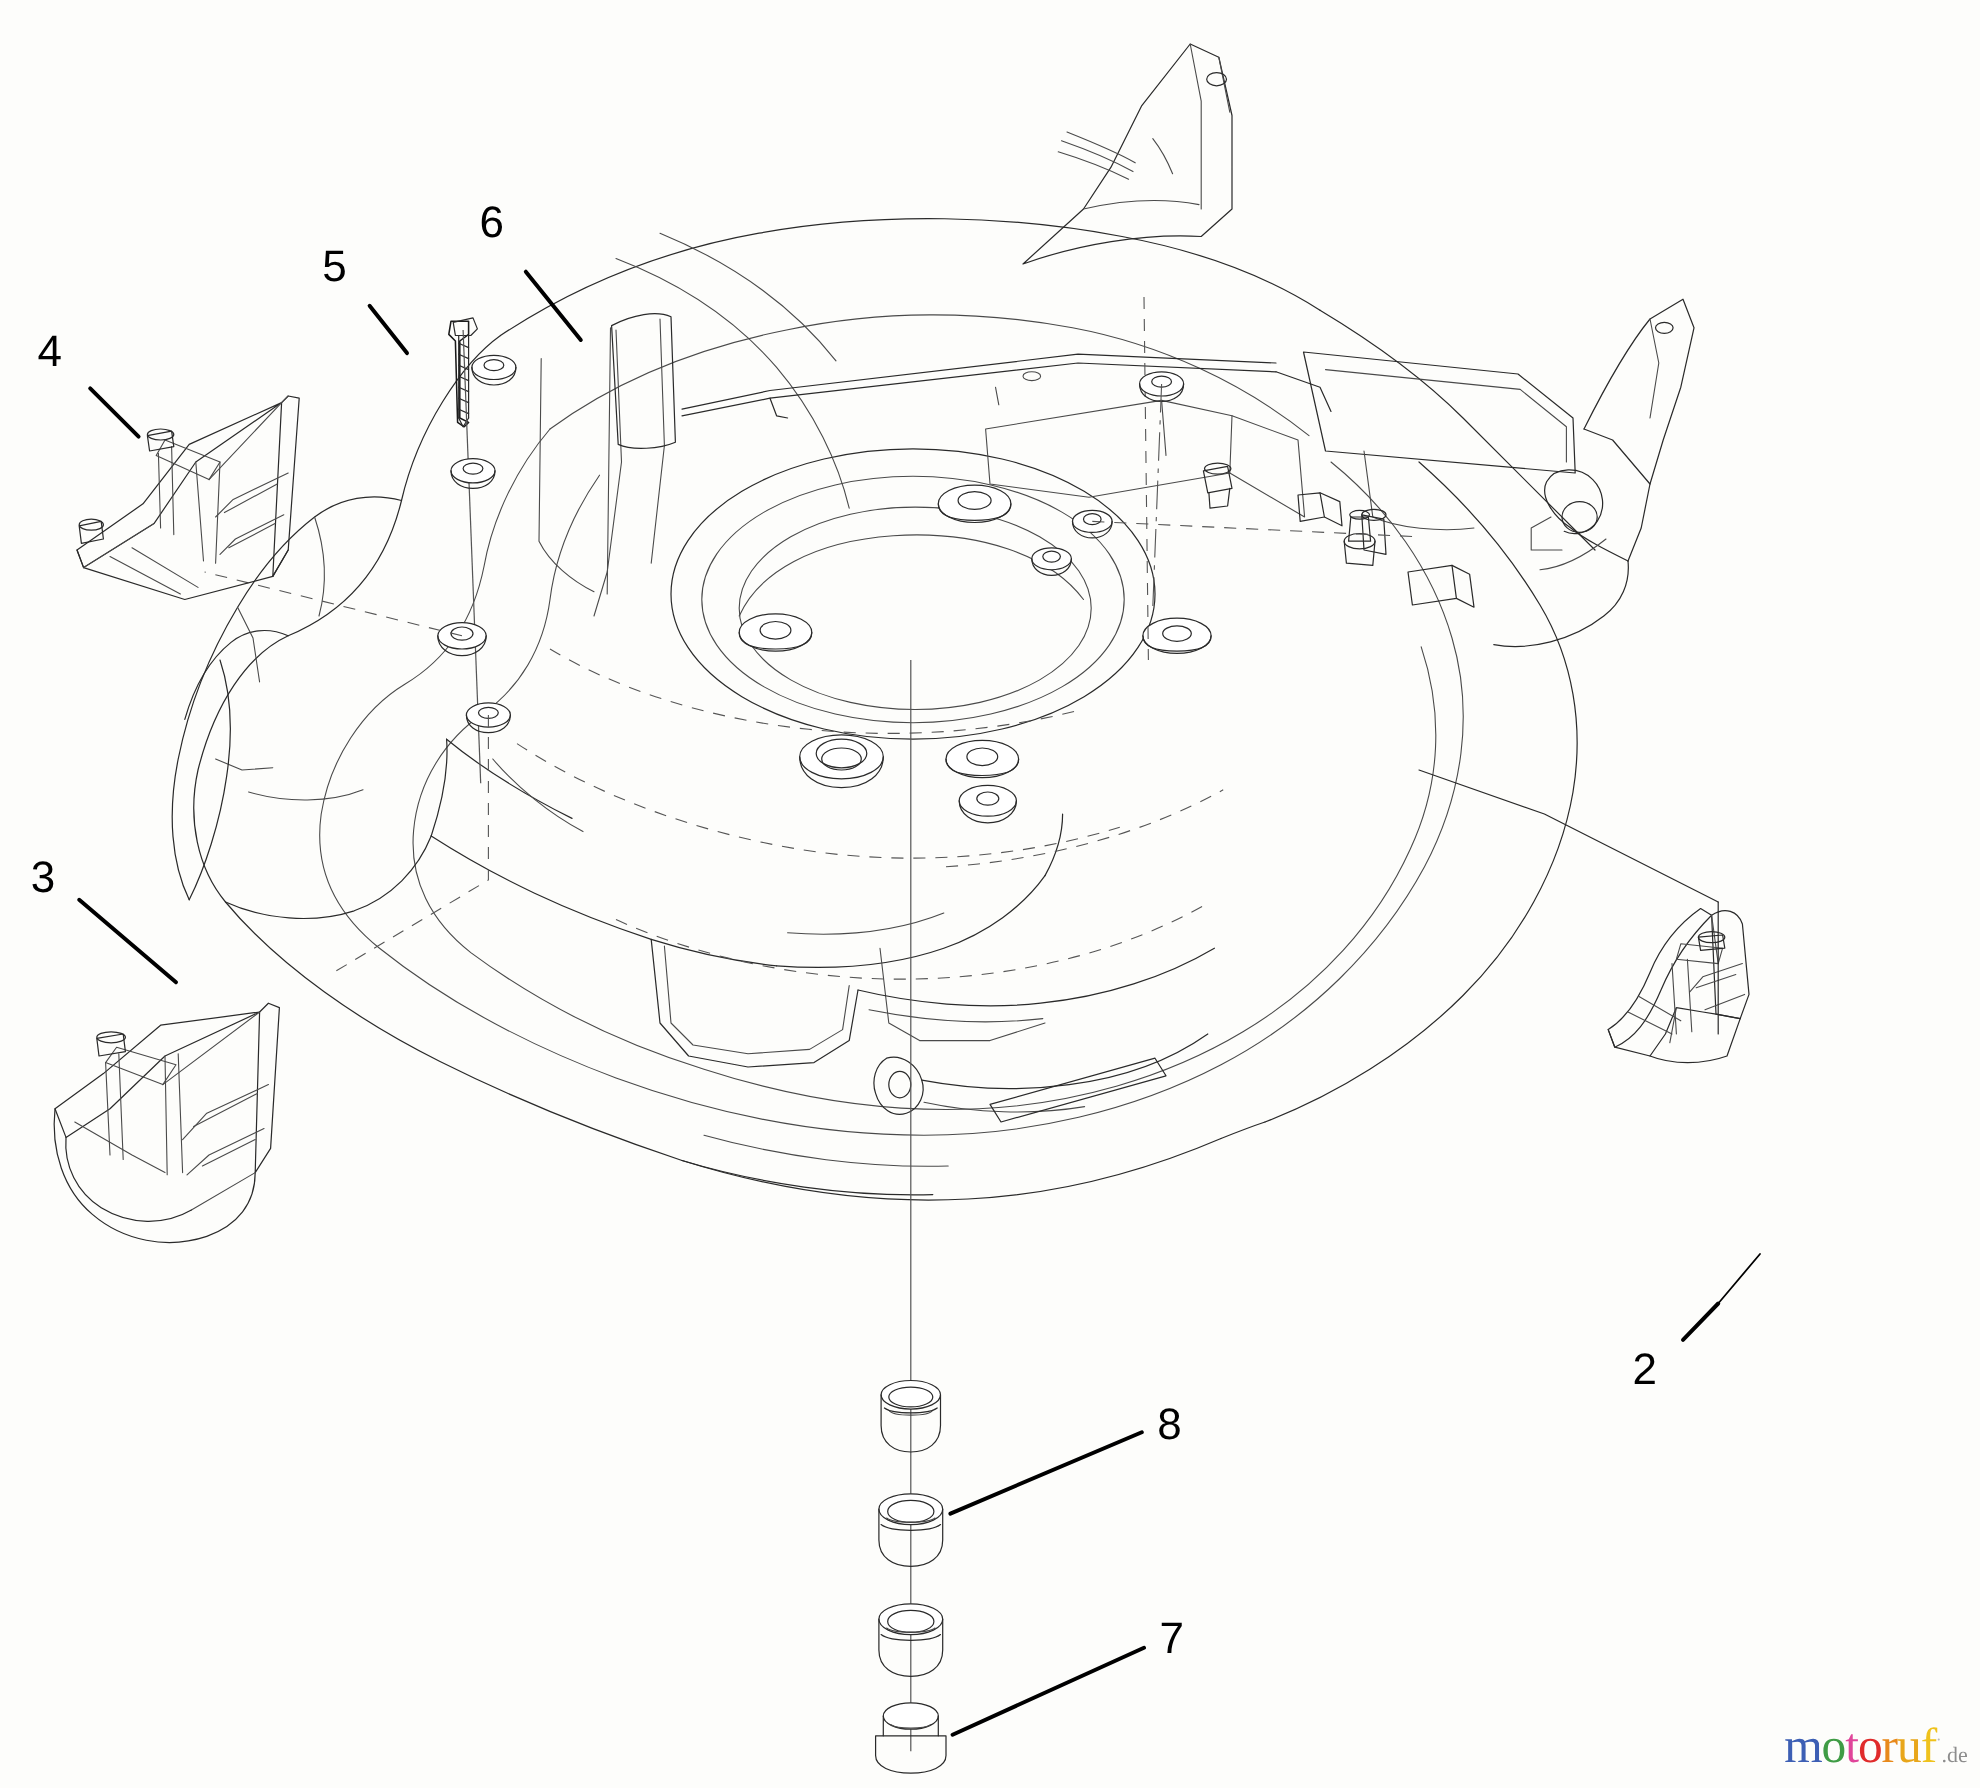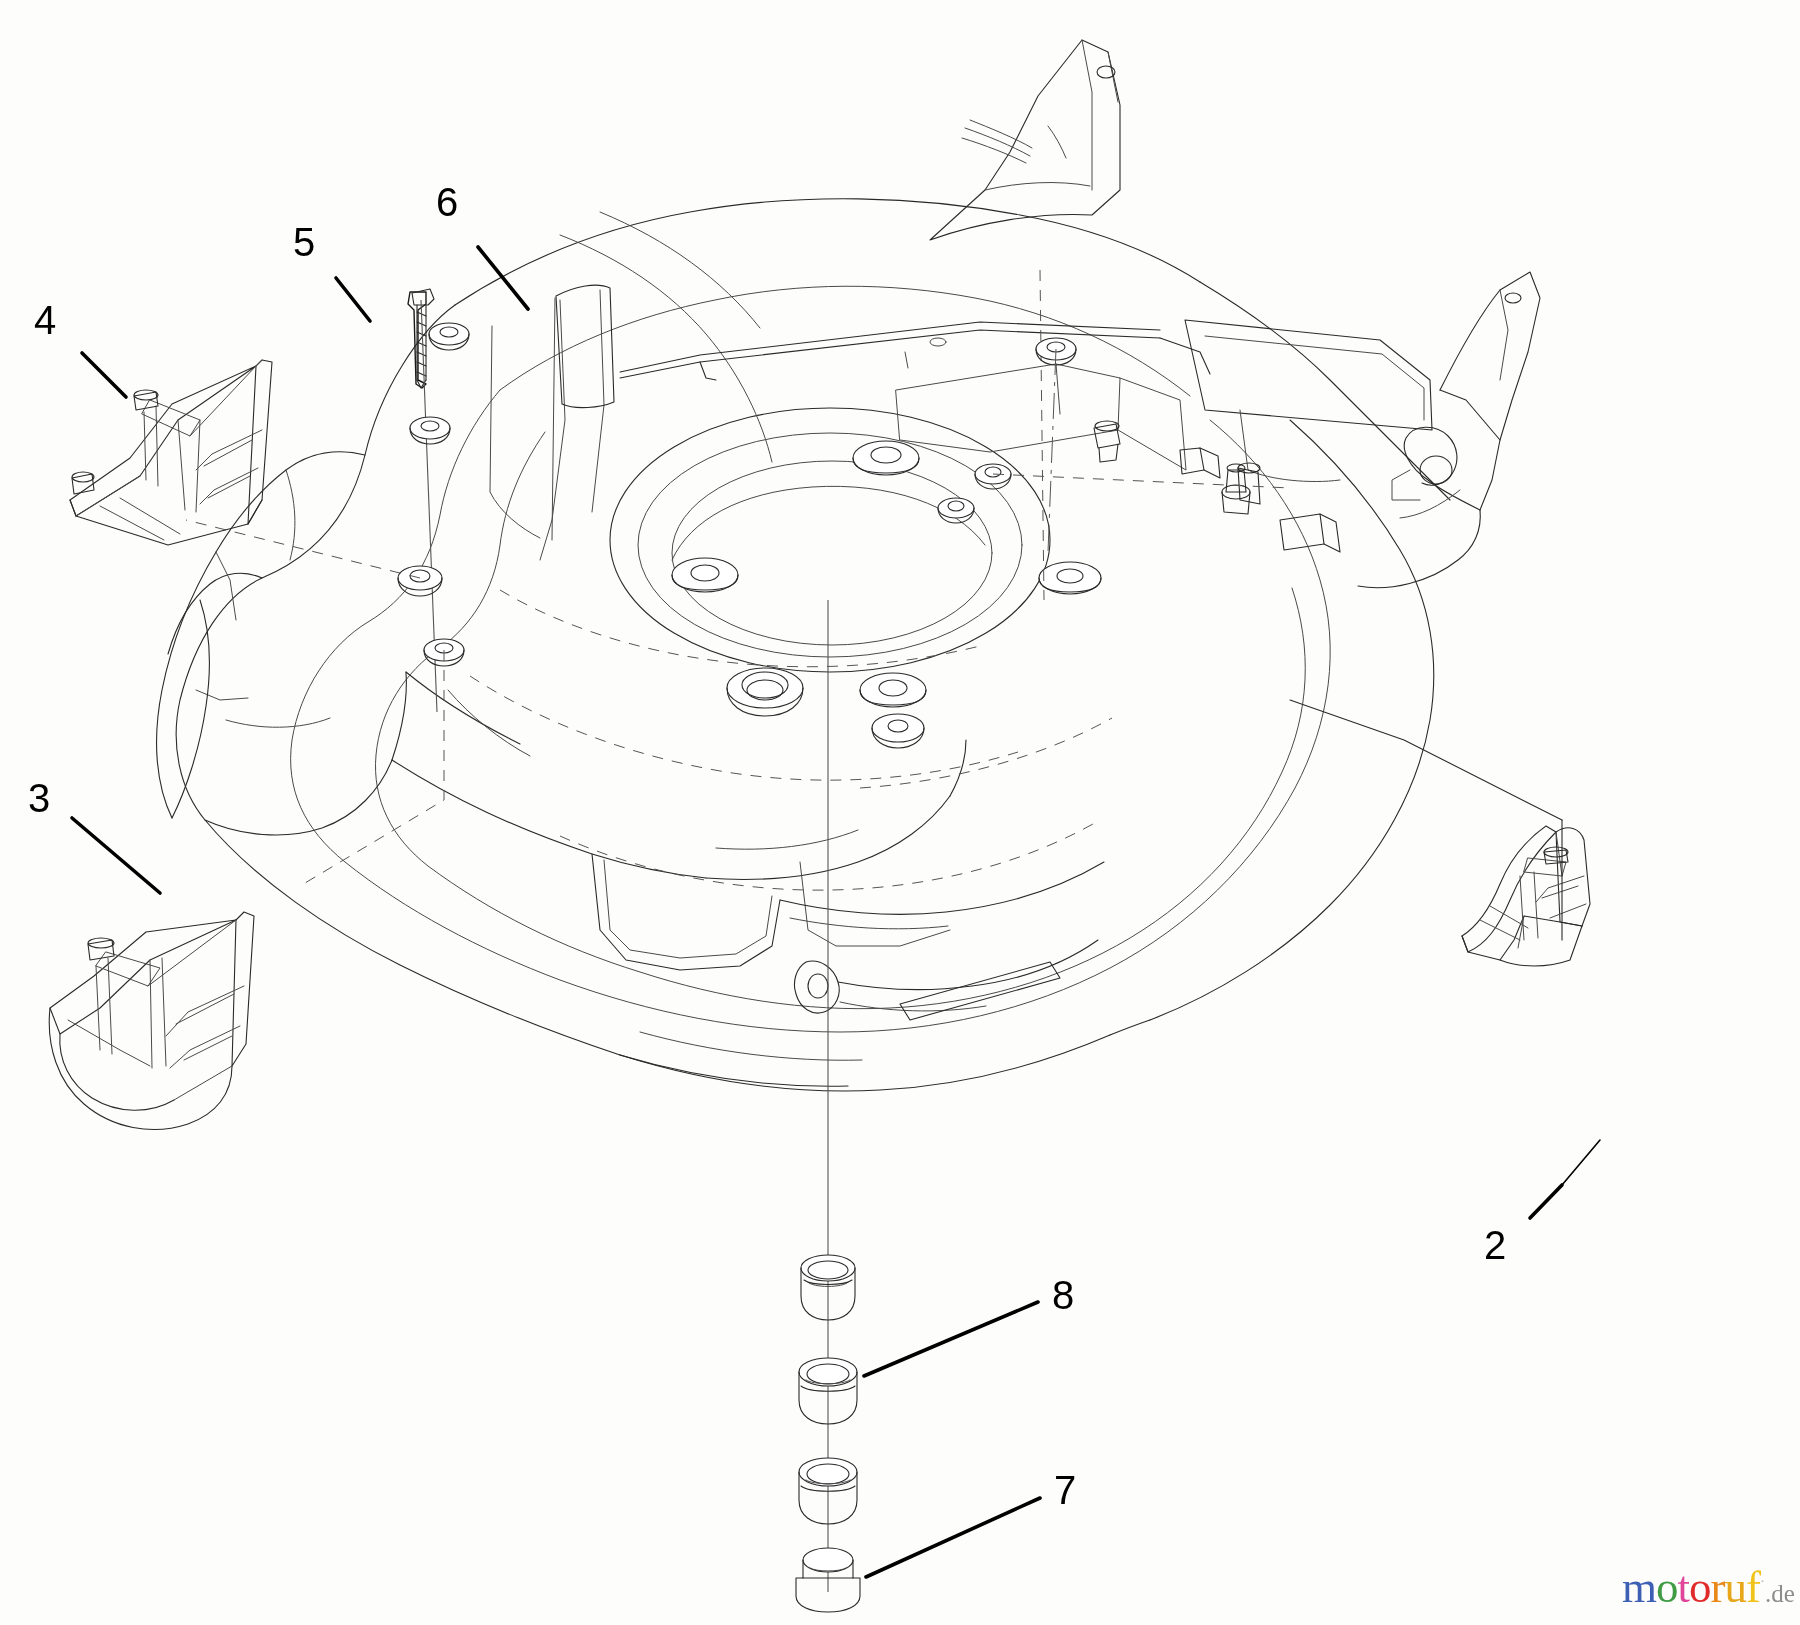--- a/index.html
+++ b/index.html
@@ -26,21 +26,21 @@
   }
   #watermark{
     position:absolute;left:1622px;top:1565px;
     font-family:"Liberation Serif", serif;
     font-size:45px;line-height:1;white-space:nowrap;
     letter-spacing:-1px;
   }
   #watermark .dot{
     font-size:15px;vertical-align:super;color:#b9b9b9;letter-spacing:0;
   }
-  #watermark .tld{font-size:25px;color:#8d8d8d;letter-spacing:0;}
+  #watermark .tld{font-size:20px;color:#8d8d8d;letter-spacing:0;}
 </style>
 </head>
 <body style="background: rgb(253, 253, 251);">
 
 <div id="stage">
 
   <svg class="drawing" viewBox="0 0 1800 1625">
 
     <g>
 

